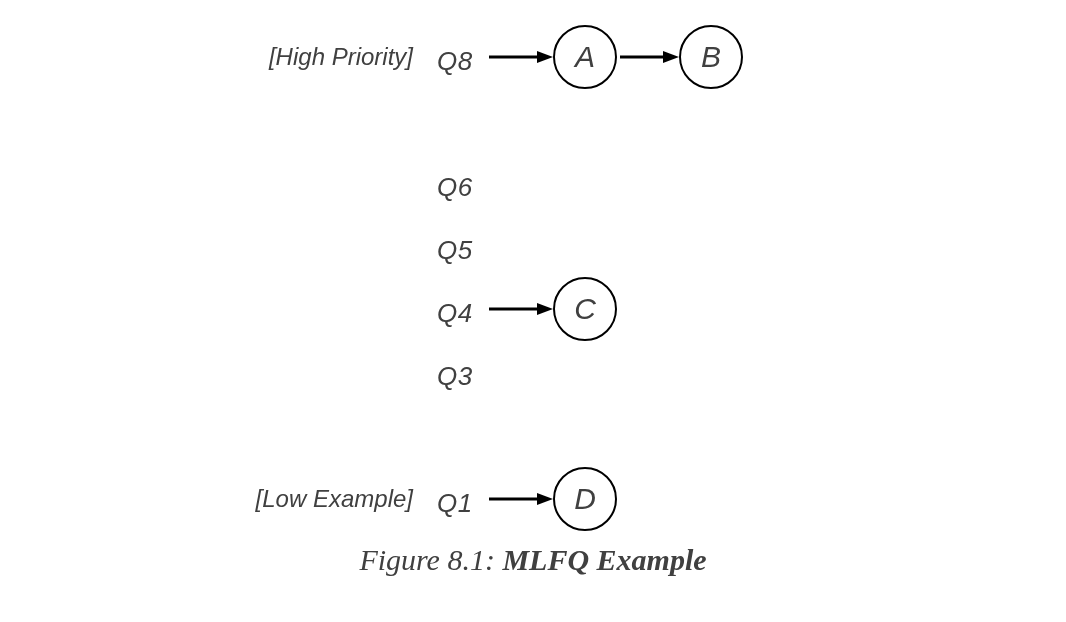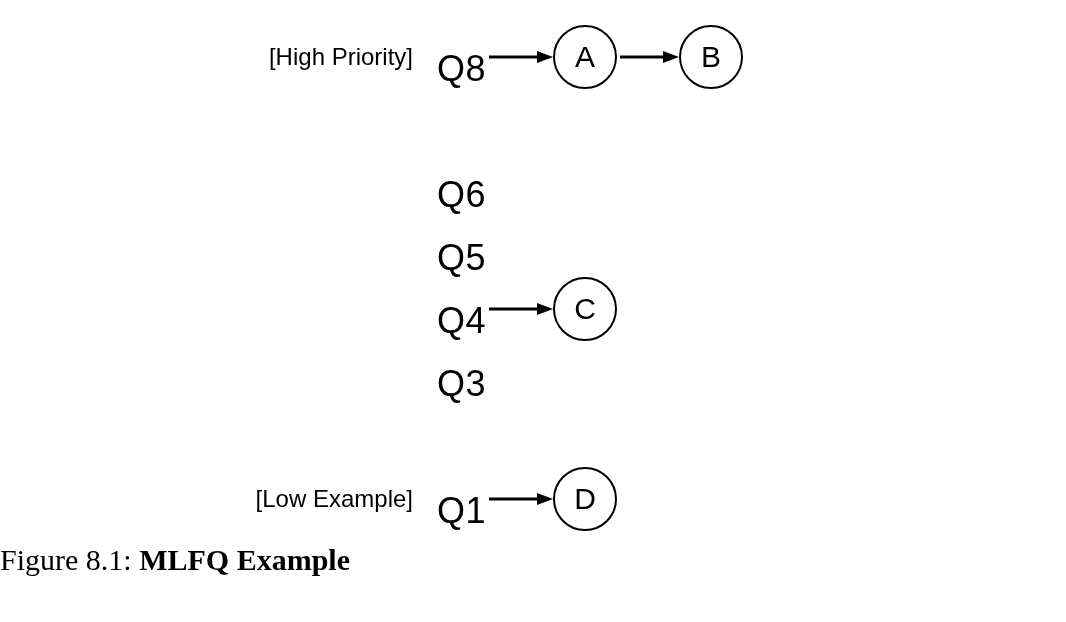--- a/index.html
+++ b/index.html
@@ -2,22 +2,23 @@
 <html><head>
 <meta charset="utf-8">
 <style>
   html, body { margin: 0; padding: 0; background: #ffffff; }
   .stage {
     position: relative;
     width: 1066px;
     height: 622px;
     background: #ffffff;
     font-family: "Liberation Sans", sans-serif;
-    color: #000000;
+    color: #404040;
     overflow: hidden;
+    font-style: italic;
   }
   .row {
     position: absolute;
     left: 0;
     width: 1066px;
     height: 64px;
   }
   .side-label {
     position: absolute;
     left: 0;
@@ -25,24 +26,24 @@
     width: 413px;
     height: 64px;
     line-height: 64px;
     text-align: right;
     font-size: 24px;
     white-space: pre;
   }
   .qlabel {
     position: absolute;
     left: 437px;
-    top: 12px;
+    top: 4px;
     height: 64px;
     line-height: 64px;
-    font-size: 36px;
+    font-size: 26px;
     letter-spacing: 0.5px;
   }
   .arrow {
     position: absolute;
     top: 24px;
   }
   .arrow line { stroke: #000000; stroke-width: 3; }
   .arrow polygon { fill: #000000; }
   .node {
     position: absolute;
@@ -59,20 +60,21 @@
   }
   .node-a, .node-c, .node-d { left: 553px; }
   .node-b { left: 679px; }
   .arrow-queue { left: 489px; }
   .arrow-ab { left: 620px; }
   .caption {
     position: absolute;
     top: 542px;
     left: 0;
     width: 1066px;
+    text-align: center;
     font-family: "Liberation Serif", serif;
     font-size: 30px;
     line-height: 36px;
   }
   .caption .bold { font-weight: bold; }
 </style>
 </head>
 <body>
 
 <div class="stage">

